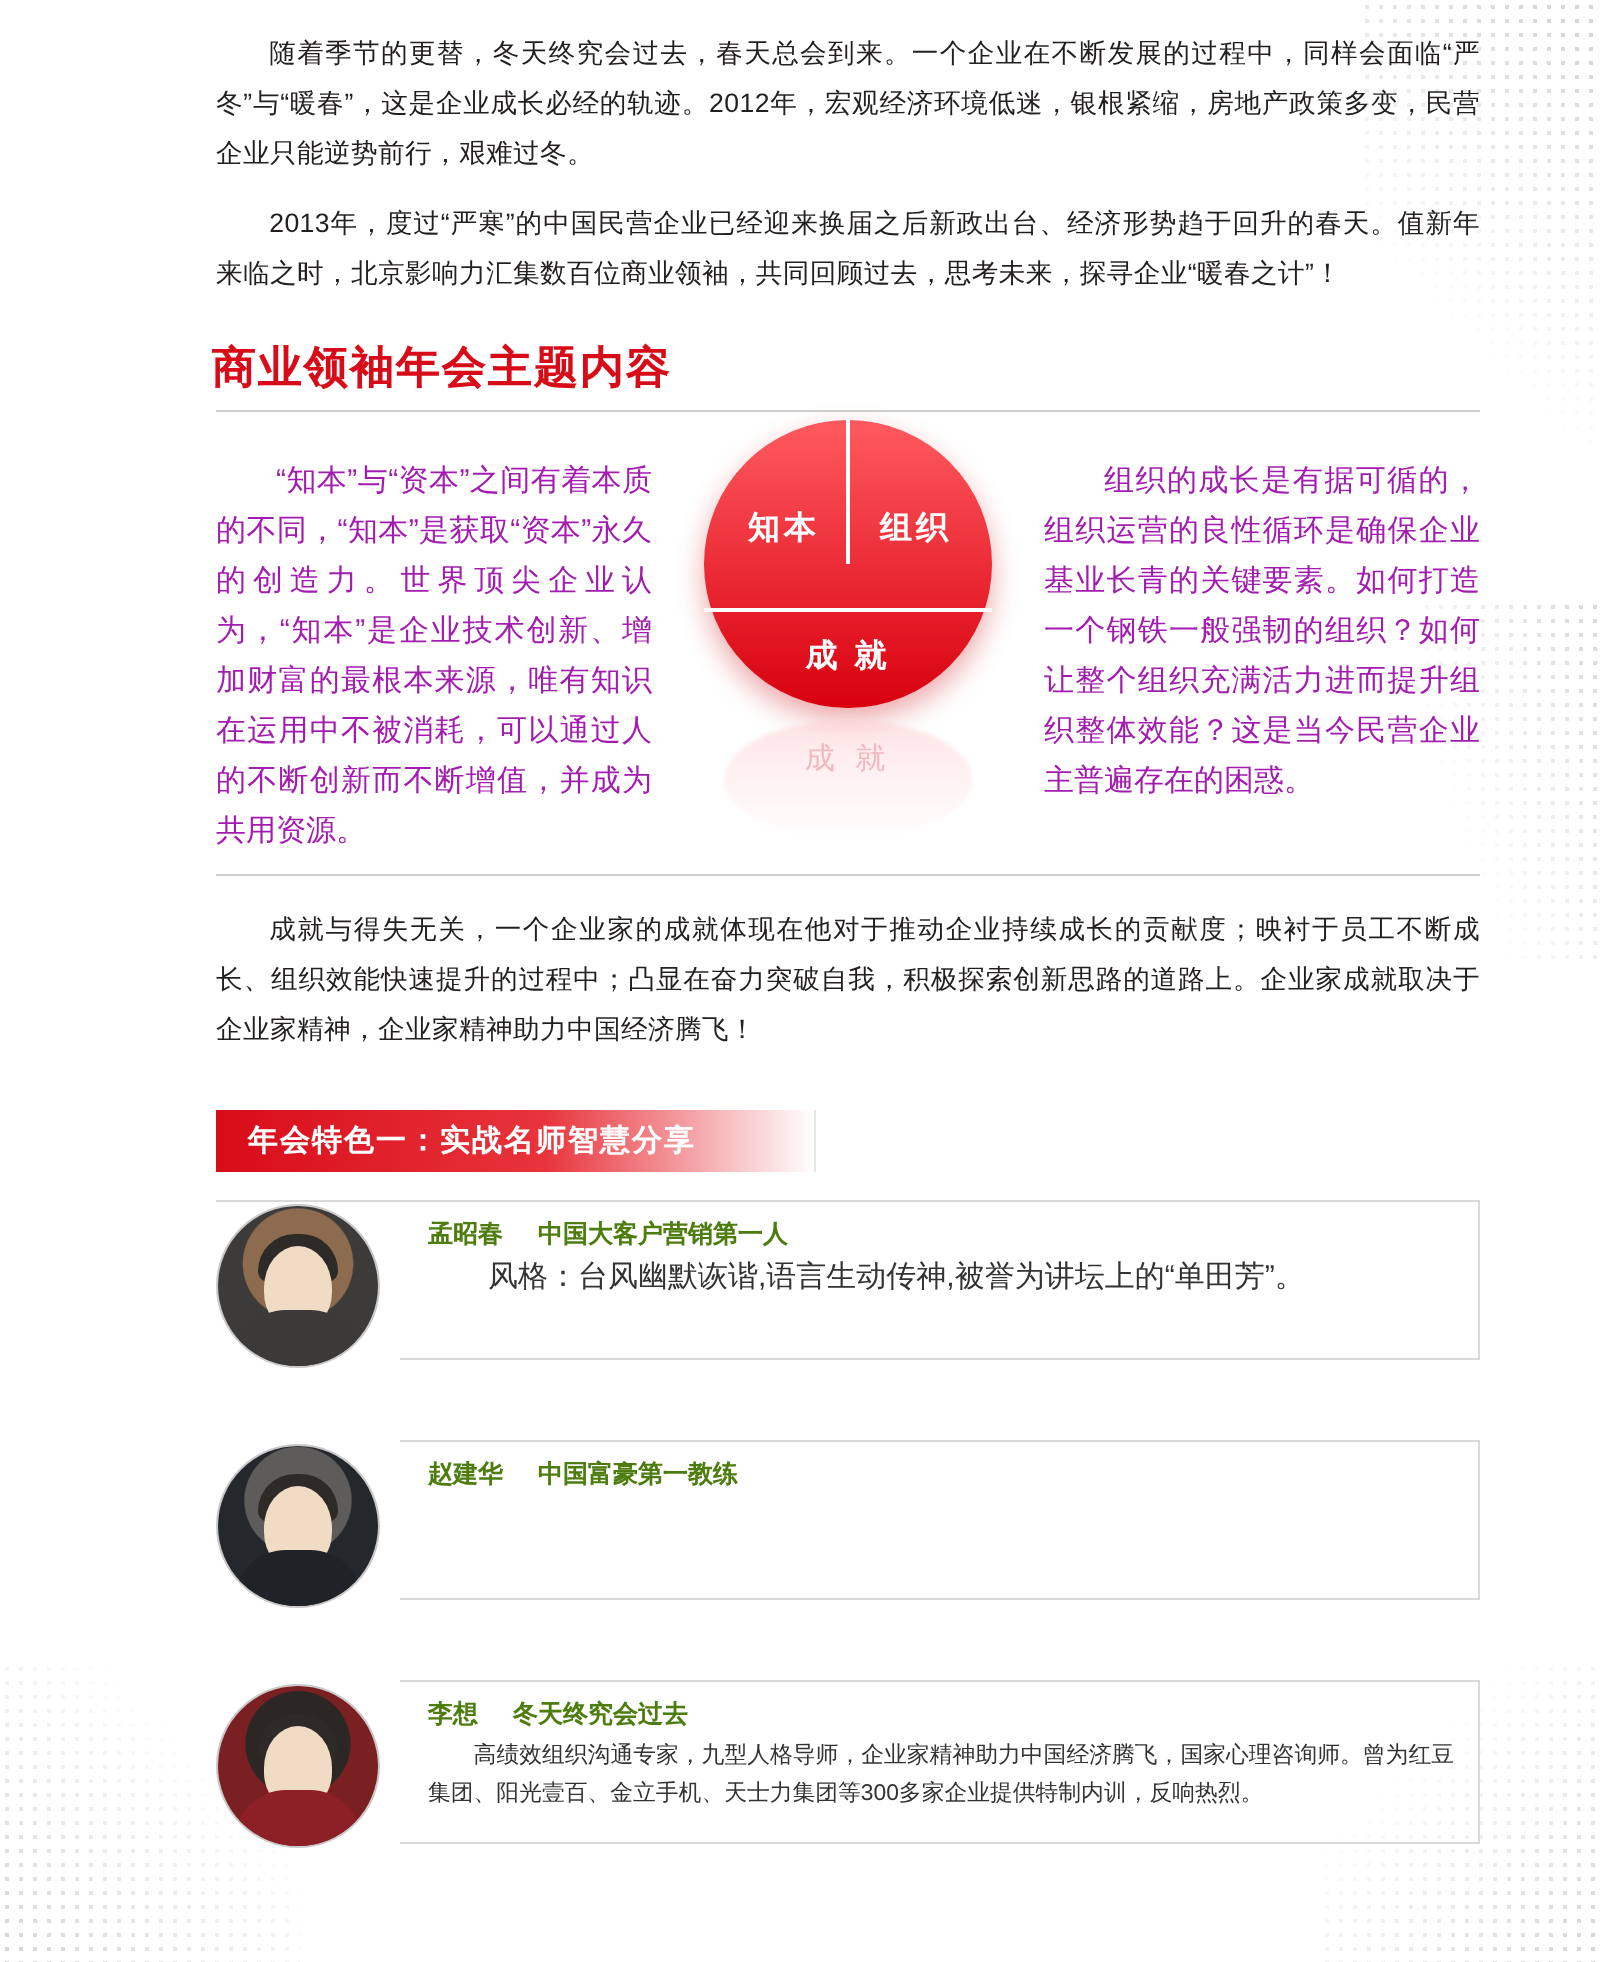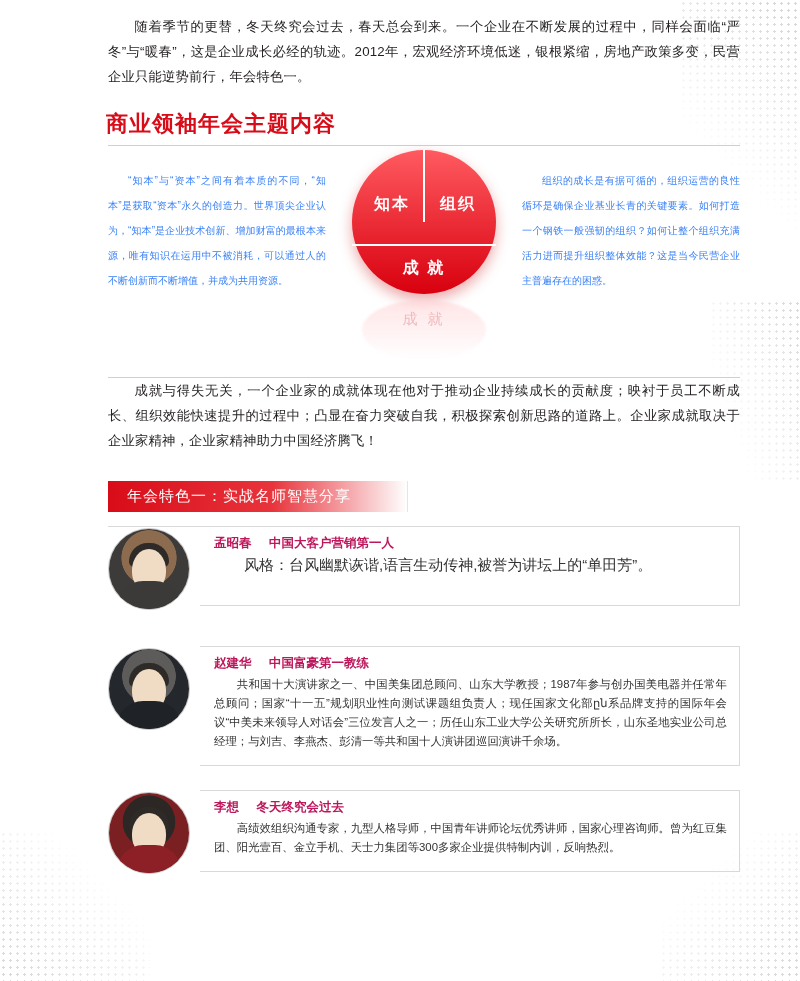--- a/index.html
+++ b/index.html
@@ -75,25 +75,25 @@
     background: #cfcfcf;
     margin: 0;
   }
   .rule-top { margin-bottom: 10px; }
   .rule-bottom { margin-top: 6px; }
 
   .col-left, .col-right {
     position: absolute;
     top: 12px;
     width: 218px;
-    font-size: 10px;
+    font-size: 15px;
     line-height: 25px;
     text-align: justify;
     text-justify: inter-ideograph;
-    color: #3b82f6;
+    color: #a21caf;
   }
   .col-left { left: 0; text-indent: 2em; }
   .col-right { right: 0; text-indent: 2em; margin-left: 24px; }
 
   .pie-area {
     position: absolute;
     left: 50%;
     transform: translateX(-50%);
     top: -6px;
     width: 230px;
@@ -169,26 +169,25 @@
 
   
   .ribbon {
     margin: 18px 0 14px 0;
     display: inline-block;
     position: relative;
     background: linear-gradient(90deg, #d80c18 0%, #e8343c 55%, #ffffff 100%);
     padding: 6px 56px 6px 16px;
     color: #ffffff;
     font-size: 15px;
-    font-weight: normal;
+    font-weight: bold;
     letter-spacing: 1px;
     min-width: 300px;
     box-sizing: border-box;
     border-right: 1px solid #e6e6e6;
-    text-align: right;
   }
   .ribbon-wrap { position: relative; }
   .ribbon-line {
     position: absolute;
     left: 0; right: 0;
     bottom: -1px;
     height: 1px;
     background: #d9d9d9;
   }
 
@@ -253,21 +252,21 @@
   .sp-card {
     border: 1px solid #d9d9d9;
     border-left: none;
     padding: 8px 12px 10px 14px;
     min-height: 80px;
     box-sizing: border-box;
   }
   .sp-head {
     font-size: 12.5px;
     font-weight: bold;
-    color: #be185d;
+    color: #4d7c0f;
     margin-bottom: 3px;
   }
   .sp-head .sp-title {
     margin-left: 14px;
   }
   .sp-body {
     font-size: 11.4px;
     line-height: 19px;
     text-align: justify;
     text-justify: inter-ideograph;
@@ -286,21 +285,22 @@
 </head>
 <body>
 
 <div class="dots dots-tr"></div>
 <div class="dots dots-ml"></div>
 <div class="dots dots-bl"></div>
 <div class="dots dots-br"></div>
 
 <div class="page">
 
-  <p class="body-text">随着季节的更替，冬天终究会过去，春天总会到来。一个企业在不断发展的过程中，同样会面临“严冬”与“暖春”，这是企业成长必经的轨迹。2012年，宏观经济环境低迷，银根紧缩，房地产政策多变，民营企业只能逆势前行，年会特色一。</p>
+  <p class="body-text">随着季节的更替，冬天终究会过去，春天总会到来。一个企业在不断发展的过程中，同样会面临“严冬”与“暖春”，这是企业成长必经的轨迹。2012年，宏观经济环境低迷，银根紧缩，房地产政策多变，民营企业只能逆势前行，艰难过冬。</p>
+  <p class="body-text">2013年，度过“严寒”的中国民营企业已经迎来换届之后新政出台、经济形势趋于回升的春天。值新年来临之时，北京影响力汇集数百位商业领袖，共同回顾过去，思考未来，探寻企业“暖春之计”！</p>
 
   <div class="section-title">商业领袖年会主题内容</div>
 
   <div class="rule-top"></div>
 
   <div class="tri-wrap">
     <div class="col-left">“知本”与“资本”之间有着本质的不同，“知本”是获取“资本”永久的创造力。世界顶尖企业认为，“知本”是企业技术创新、增加财富的最根本来源，唯有知识在运用中不被消耗，可以通过人的不断创新而不断增值，并成为共用资源。</div>
 
     <div class="pie-area">
       <div class="pie">
@@ -310,21 +310,21 @@
       </div>
       <div class="pie-reflect"></div>
       <div class="reflect-label">成 就</div>
     </div>
 
     <div class="col-right">组织的成长是有据可循的，组织运营的良性循环是确保企业基业长青的关键要素。如何打造一个钢铁一般强韧的组织？如何让整个组织充满活力进而提升组织整体效能？这是当今民营企业主普遍存在的困惑。</div>
   </div>
 
   <div class="rule-bottom"></div>
 
-  <p class="body-text" style="">成就与得失无关，一个企业家的成就体现在他对于推动企业持续成长的贡献度；映衬于员工不断成长、组织效能快速提升的过程中；凸显在奋力突破自我，积极探索创新思路的道路上。企业家成就取决于企业家精神，企业家精神助力中国经济腾飞！</p>
+  <p class="body-text" style="margin-top:14px">成就与得失无关，一个企业家的成就体现在他对于推动企业持续成长的贡献度；映衬于员工不断成长、组织效能快速提升的过程中；凸显在奋力突破自我，积极探索创新思路的道路上。企业家成就取决于企业家精神，企业家精神助力中国经济腾飞！</p>
 
   <div class="ribbon-wrap">
     <div class="ribbon">年会特色一：实战名师智慧分享</div>
     <div class="ribbon-line"></div>
   </div>
 
   <div class="speaker">
     <div class="avatar a1">
       <div class="ph"></div>
         <div class="hair"></div>
@@ -345,34 +345,33 @@
       <div class="ph"></div>
         <div class="hair"></div>
         <div class="face"></div>
         <div class="body"></div>
     </div>
     <div class="sp-card">
       <div class="sp-head">
         <span>赵建华</span>
         <span class="sp-title">中国富豪第一教练</span>
       </div>
-      <p class="sp-body">共和国十大演讲家之一、中国美集团总顾问、山东大学教授；1987年参与创办国美电器并任常年总顾问；国家“十一五”规划职业性向测试课题组负责人；现任国家文化部ըն系品牌支持的国际年会议“中美未来领导人对话会”三位发言人之一；历任山东工业大学公关研究所所长，山东圣地实业公司总经理；与刘吉、李燕杰、彭清一等共和国十人演讲团巡回演讲千余场。</p>
       <p class="sp-style"></p>
     </div>
   </div>
 
   <div class="speaker">
     <div class="avatar a3">
       <div class="ph"></div>
         <div class="hair"></div>
         <div class="face"></div>
         <div class="body"></div>
     </div>
     <div class="sp-card">
       <div class="sp-head">
         <span>李想</span>
         <span class="sp-title">冬天终究会过去</span>
       </div>
-      <p class="sp-body">高绩效组织沟通专家，九型人格导师，中国青年讲师论坛优秀讲师，国家心理咨询师。曾为红豆集团、阳光壹百、金立手机、天士力集团等300多家企业提供特制内训，反响热烈。</p>
+      <p class="sp-body">高绩效组织沟通专家，九型人格导师，企业家精神助力中国经济腾飞，国家心理咨询师。曾为红豆集团、阳光壹百、金立手机、天士力集团等300多家企业提供特制内训，反响热烈。</p>
     </div>
   </div>
 
 </div>
 
 </body></html>

